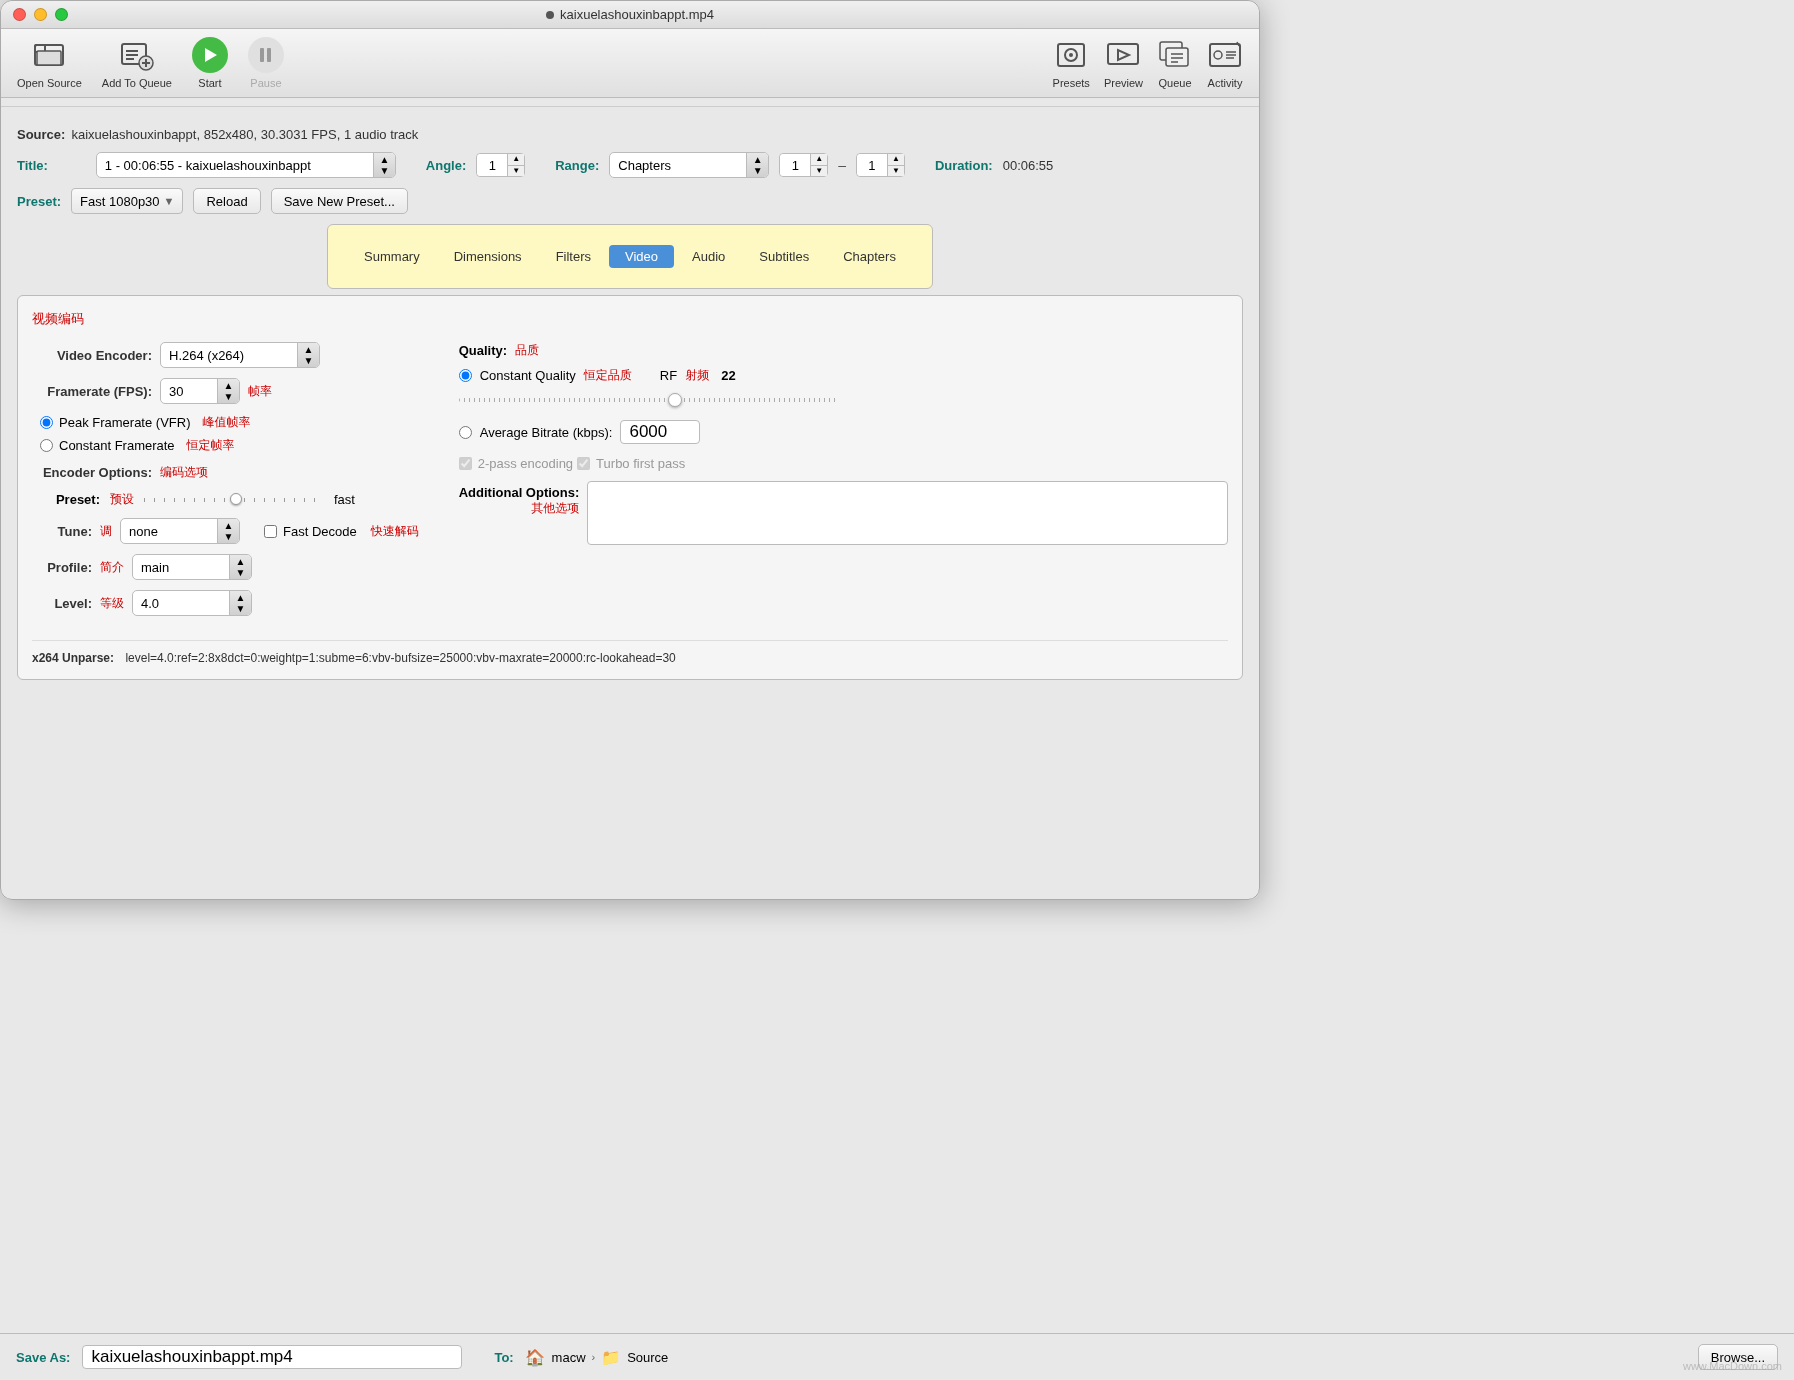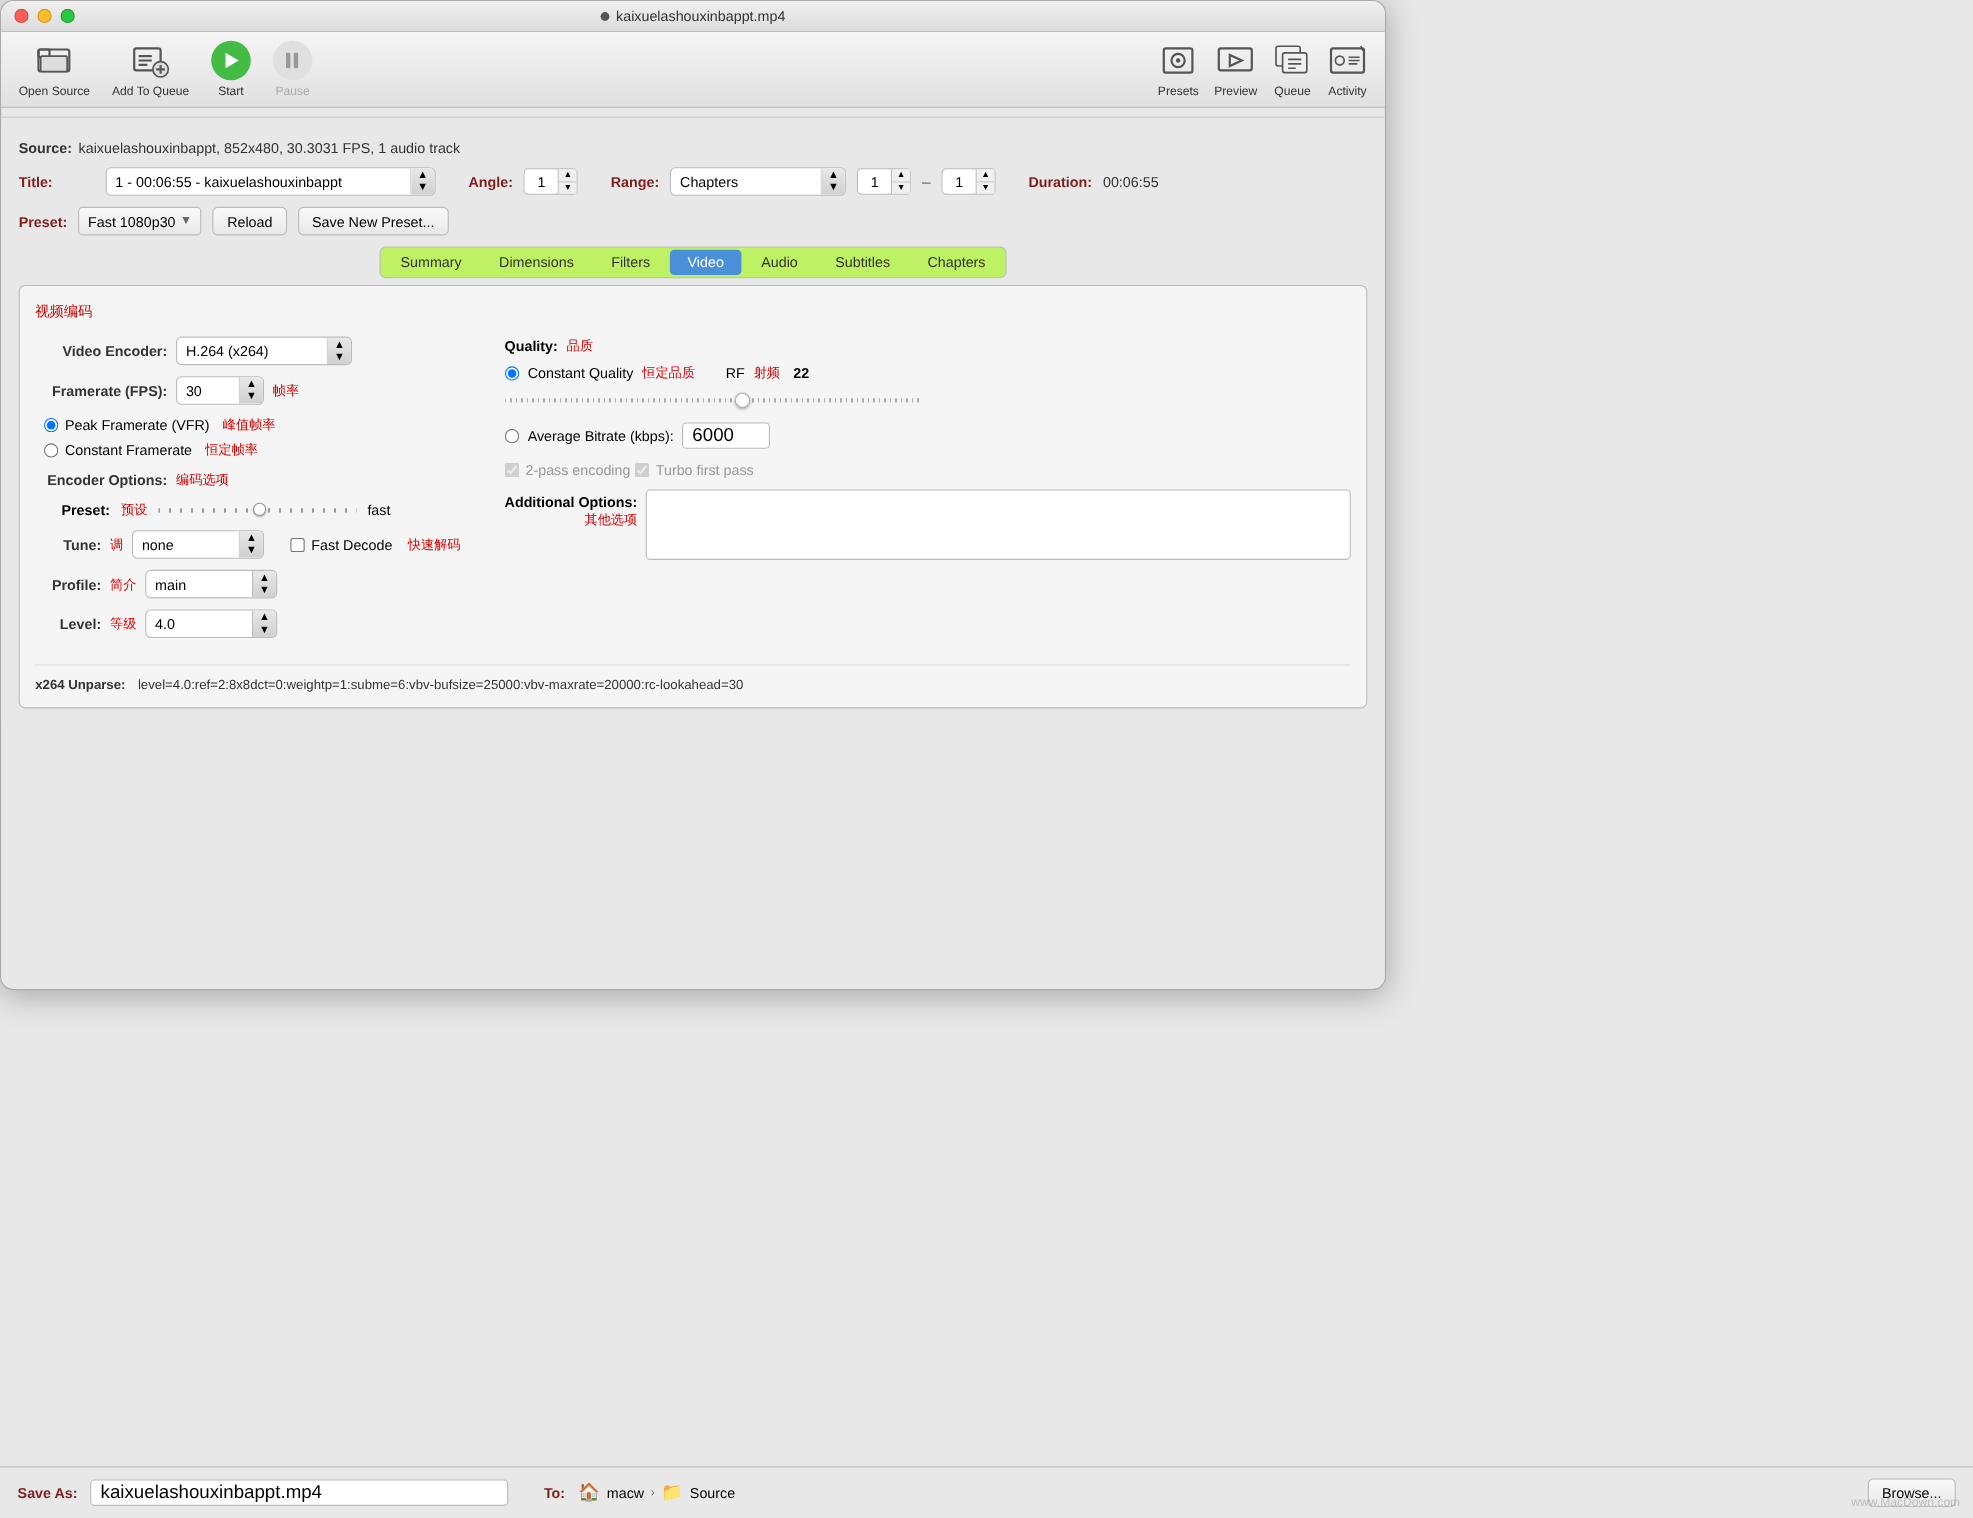--- a/index.html
+++ b/index.html
@@ -111,21 +111,21 @@
     .info-row strong { font-weight: 600; }
 
     
     .form-row {
       display: flex;
       align-items: center;
       gap: 10px;
       margin-bottom: 10px;
       font-size: 13px;
     }
-    .form-label { font-weight: 600; color: #7f1d1d; white-space: nowrap; }
+    .form-label { font-weight: 600; color: #0f766e; white-space: nowrap; }
     .form-value { color: #333; }
 
     input[type="text"], .text-input {
       border: 1px solid #bbb;
       border-radius: 4px;
       padding: 3px 8px;
       font-size: 17px;
       background: white;
       height: 24px;
     }
@@ -189,24 +189,24 @@
     
     .tabs-container {
       display: flex;
       justify-content: center;
       margin-bottom: 0;
       margin-top: 4px;
     }
     .tabs {
       display: flex;
       gap: 2px;
-      background: #bef264;
+      background: #fef9c3;
       border: 1px solid #bbb;
       border-radius: 6px;
-      padding: 2px;
+      padding: 20px;
     }
     .tab {
       padding: 4px 16px;
       font-size: 13px;
       border-radius: 4px;
       cursor: pointer;
       color: #333;
     }
     .tab.active {
       background: #4a90d9;

